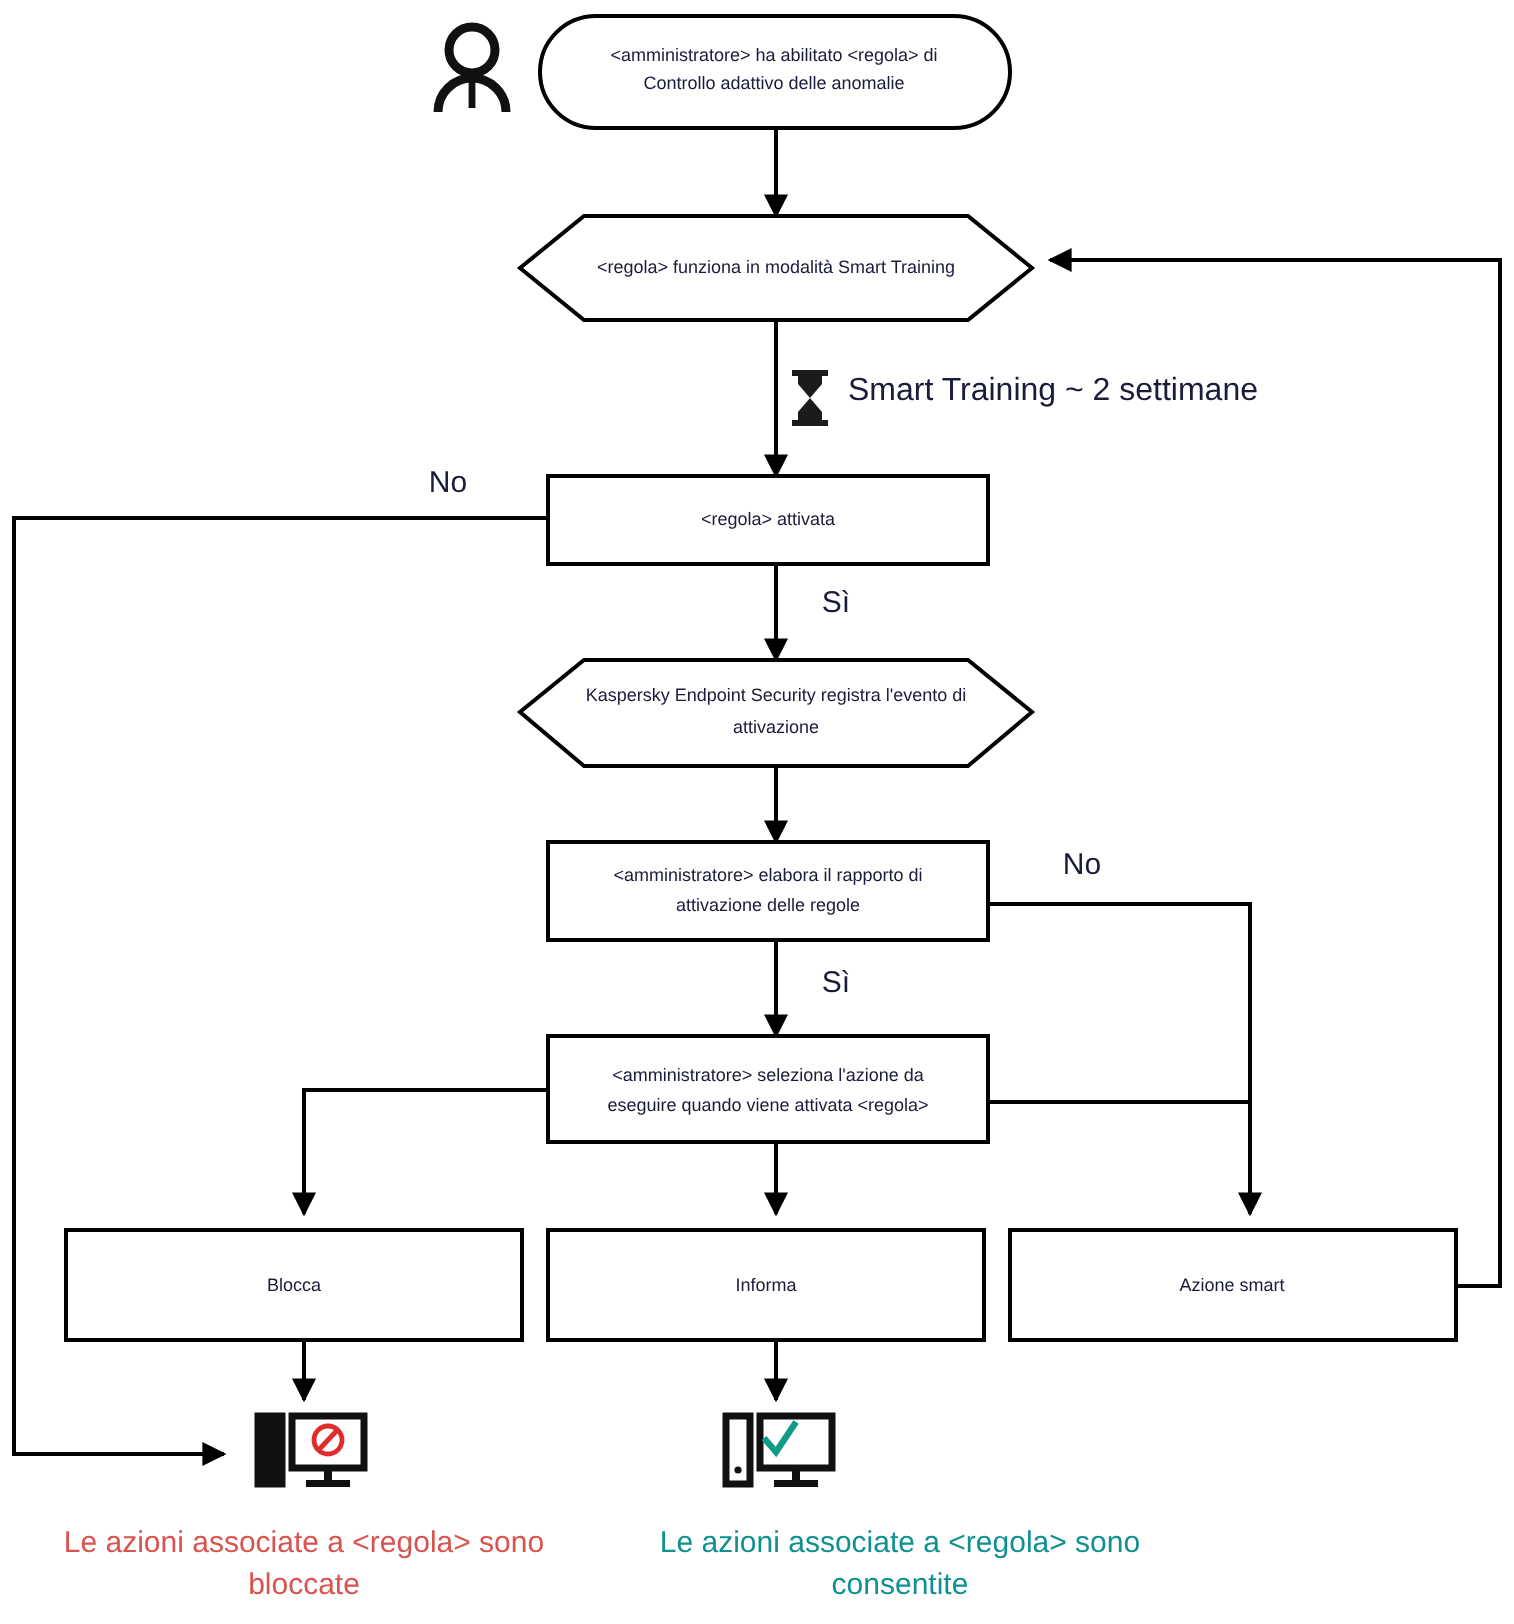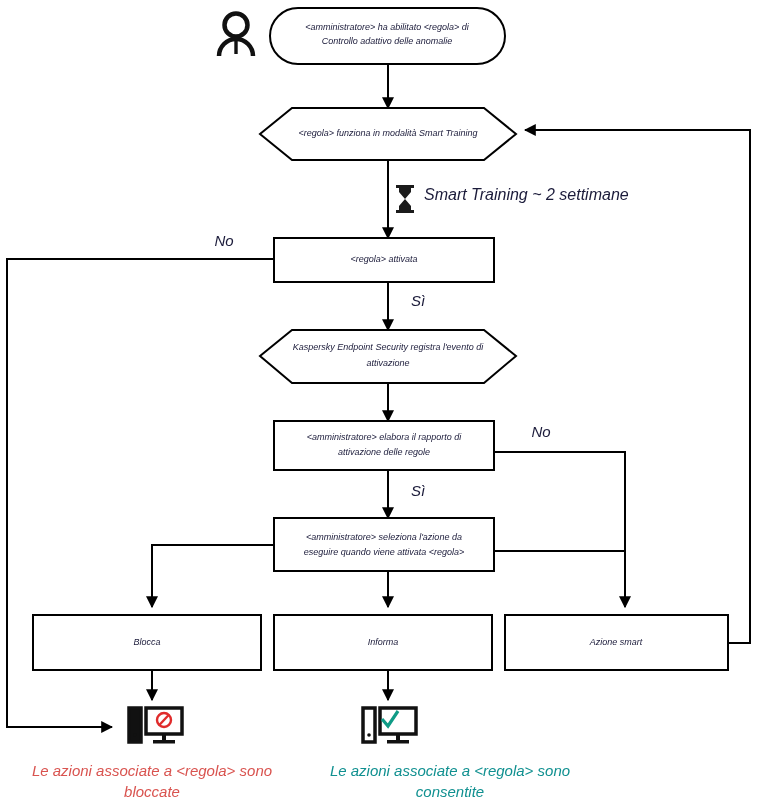--- a/index.html
+++ b/index.html
@@ -10,21 +10,20 @@
   body {
     width: 757px;
     height: 812px;
     font-family: "Liberation Sans", sans-serif;
     overflow: hidden;
   }
   #flow-root {
     position: relative;
     width: 757px;
     height: 812px;
-    font-style: italic;
   }
   svg.diagram {
     display: block;
     width: 757px;
     height: 812px;
   }
   .shape-stroke {
     fill: #ffffff;
     stroke: #000000;
     stroke-width: 2;

